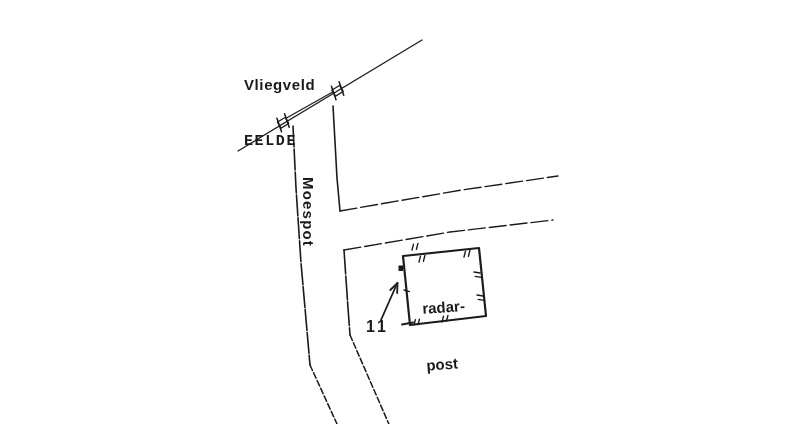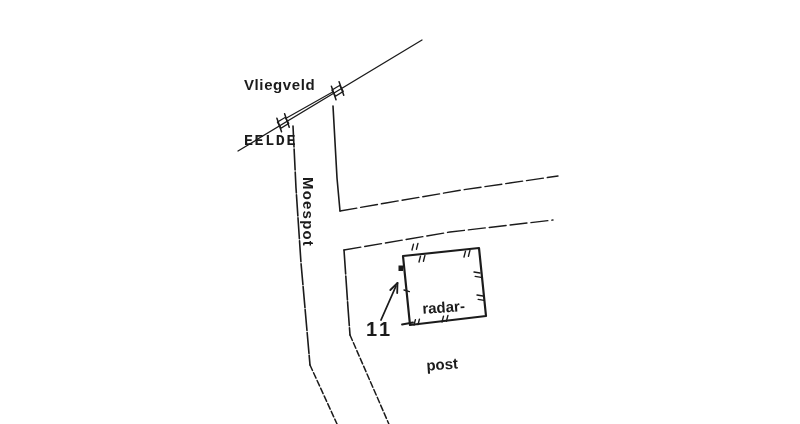--- a/index.html
+++ b/index.html
@@ -25,21 +25,21 @@
   .road{
     left:300px;top:149px;
     font-size:15px;letter-spacing:1.2px;
     writing-mode:vertical-rl;text-orientation:mixed;
   }
   .building{
     left:419px;top:233px;
     font-size:15px;line-height:19px;
     transform:rotate(-4deg);transform-origin:left top;
   }
-  .marker{left:366px;top:290px;font-size:20px;letter-spacing:3px;}
+  .marker{left:366px;top:290px;font-size:16px;letter-spacing:3px;}
 </style>
 </head>
 <body>
 
 <div class="map">
 
   <svg width="800" height="424" viewBox="0 0 800 424" stroke="#1b1b1b" fill="none" stroke-linecap="round" stroke-linejoin="round">
 
     <path d="M238,123 L422,12" stroke-width="1.3"></path>
 

